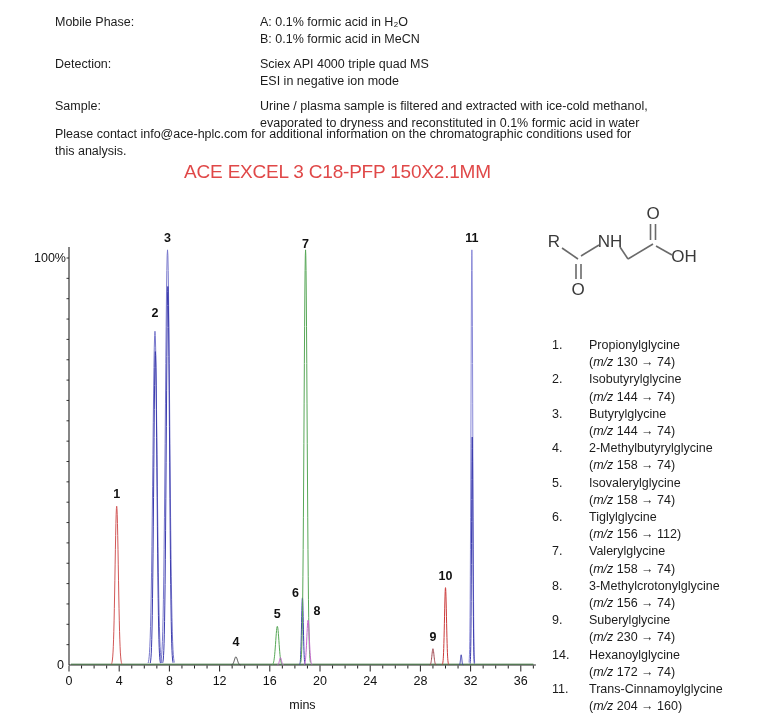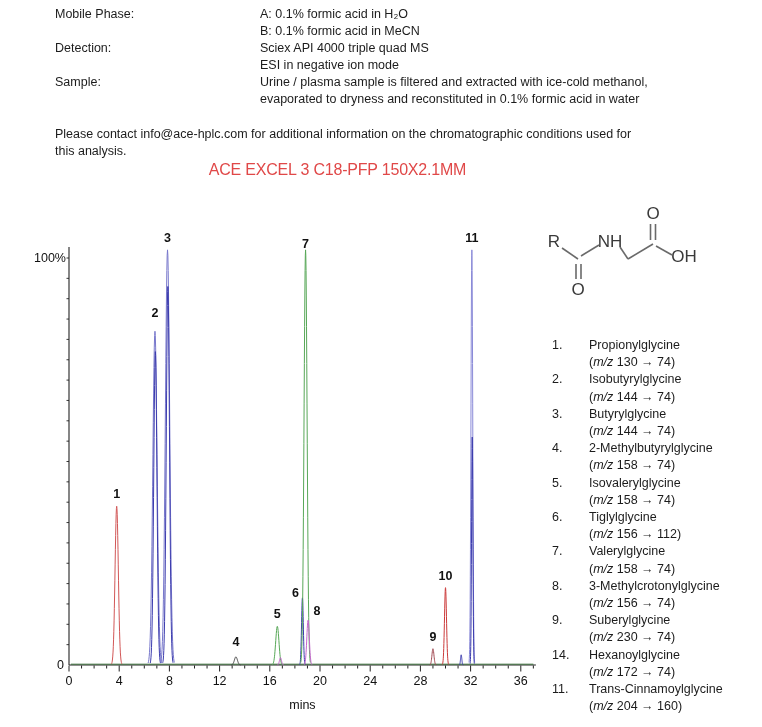--- a/index.html
+++ b/index.html
@@ -1,28 +1,28 @@
 <!DOCTYPE html>
 <html><head>
 <meta charset="utf-8">
 <style>
   html,body{margin:0;padding:0;background:#fff;}
   body{width:762px;height:727px;position:relative;overflow:hidden;
        font-family:"Liberation Sans","DejaVu Sans",sans-serif;color:#1c1c1c;}
   .abs{position:absolute;}
   
   #specs{left:55px;top:6px;width:690px;font-size:12.5px;line-height:17px;}
-  .spec-row{display:flex;}
+  .spec-row{display:flex;margin-top:8px;}
   .spec-label{width:205px;flex:0 0 205px;}
   .spec-values{flex:1;}
   
   #contact{left:55px;top:126px;width:680px;font-size:12.5px;line-height:17px;}
   
   #column-title{left:0;top:161px;width:675px;text-align:center;
-                font-size:16px;letter-spacing:-0.2px;font-weight:400;}
+                font-size:19px;letter-spacing:-0.2px;font-weight:400;}
   
   #chrom{left:30px;top:222px;width:524px;height:498px;}
   
   #structure{left:525px;top:198px;width:230px;height:130px;}
   
   #legend{left:552px;top:337px;width:212px;font-size:12.5px;line-height:17.2px;}
   .lg-line{display:flex;}
   .lg-num{flex:0 0 37px;}
   .lg-ind{flex:0 0 37px;}
   .lg-txt{flex:1;}

